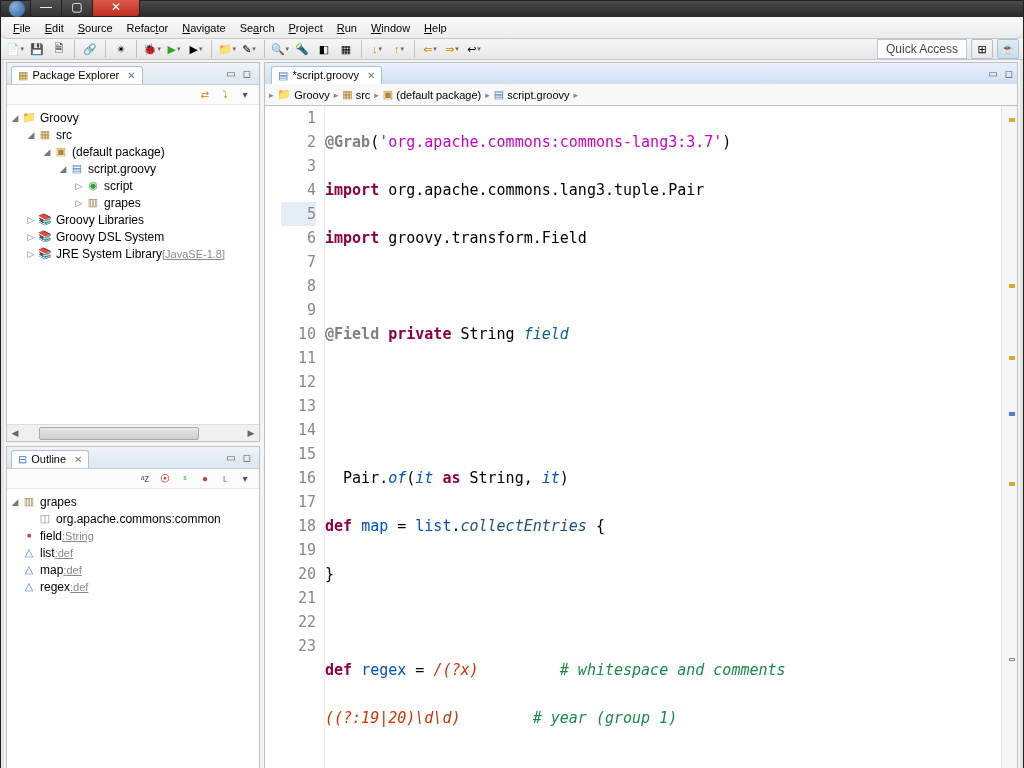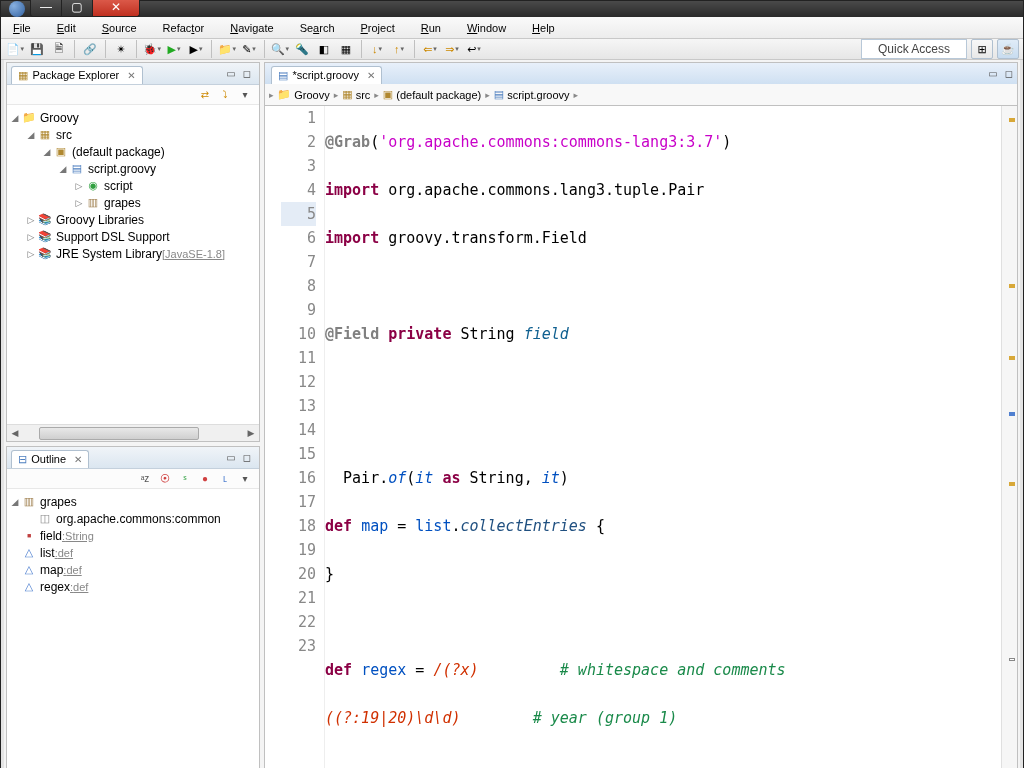--- a/index.html
+++ b/index.html
@@ -9,30 +9,30 @@
 
 .titlebar { height: 28px; background: linear-gradient(#4a4a4a, #2a2a2a); display: flex; align-items: center; color: #fff; padding-left: 8px; }
 .titlebar .icon { width: 16px; height: 16px; background: radial-gradient(circle at 30% 30%, #88b0e0, #3060a0); border-radius: 50%; margin-right: 6px; }
 .titlebar .title { flex: 1; font-size: 12px; }
 .winbtns { display: flex; }
 .winbtn { width: 32px; height: 20px; margin-top: -4px; display:flex; align-items:center; justify-content:center; border:1px solid #222; border-top:none; background: linear-gradient(#555,#333); color:#fff; font-size:12px; margin-left:-1px;}
 .winbtn.close { background: linear-gradient(#e06050,#c03020); width:48px; border-top-right-radius:0; border-bottom-right-radius:3px;}
 .winbtn.min, .winbtn.max { border-bottom-left-radius:3px; }
 .winbtn.max { border-radius:0; }
 
-.menubar { height: 22px; background: linear-gradient(#fafafa,#ececec); border-bottom:1px solid #c8c8c8; display:flex; align-items:center; padding:8px 6px; gap:14px;}
+.menubar { height: 22px; background: linear-gradient(#fafafa,#ececec); border-bottom:1px solid #c8c8c8; display:flex; align-items:center; padding:8px 6px; gap:2px;border-radius:8px;}
 .menuitem { padding:2px 6px; cursor:default; }
 .menuitem u { text-decoration: underline; }
 
 .toolbar { height: 28px; background: linear-gradient(#f6f6f6,#e6e6e6); border-bottom:1px solid #c8c8c8; display:flex; align-items:center; padding:0 4px; gap:2px;}
 .tb { width:20px; height:20px; display:inline-flex; align-items:center; justify-content:center; border-radius:2px; }
 .sep { width:1px; height:18px; background:#c0c0c0; margin:0 3px; }
 .drop::after { content:"▾"; font-size:7px; color:#666; margin-left:1px; }
 .spacer { flex:1; }
-.quickaccess { border:1px solid #b8c8d8; background:#fff; padding:2px 16px; font-size:12px; color:#444; }
+.quickaccess { border:1px solid #b8c8d8; background:#fff; padding:2px 8px; font-size:12px; color:#444; }
 
 .content { flex:1; display:flex; background:#f4f4f4; border:3px solid #e4e4e4; border-top:none; }
 
 .left-col { width:258px; display:flex; flex-direction:column; }
 .right-col { flex:1; display:flex; flex-direction:column; }
 
 .view { background:#fff; border:1px solid #c0c0c0; margin:2px; display:flex; flex-direction:column; }
 .view-hdr { height:22px; background: linear-gradient(#f0f4f8,#dbe6f0); border-bottom:1px solid #c4d0dc; display:flex; align-items:center; padding:0 4px; }
 .view-tab { background:#fff; border:1px solid #b0c0d0; border-bottom:none; padding:2px 6px; display:flex; align-items:center; gap:4px; border-radius:3px 3px 0 0; position:relative; top:1px;}
 .view-tab.active { background:#fff; }
@@ -205,21 +205,21 @@
               <span>grapes</span>
             </div>
       <div class="tree-row" style="padding-left:16px">
               <span class="twist">▷</span>
               <span class="ticon ic-jar">📚</span>
               <span>Groovy Libraries</span>
             </div>
       <div class="tree-row" style="padding-left:16px">
               <span class="twist">▷</span>
               <span class="ticon ic-jar">📚</span>
-              <span>Support DSL Support</span>
+              <span>Groovy DSL System</span>
             </div>
       <div class="tree-row" style="padding-left:16px">
               <span class="twist">▷</span>
               <span class="ticon ic-jar">📚</span>
               <span>JRE System Library</span> 
               <span class="lib">[JavaSE-1.8]</span>
             </div>
     </div>
     <div class="hscroll">
             <span class="arrow">◀</span>

